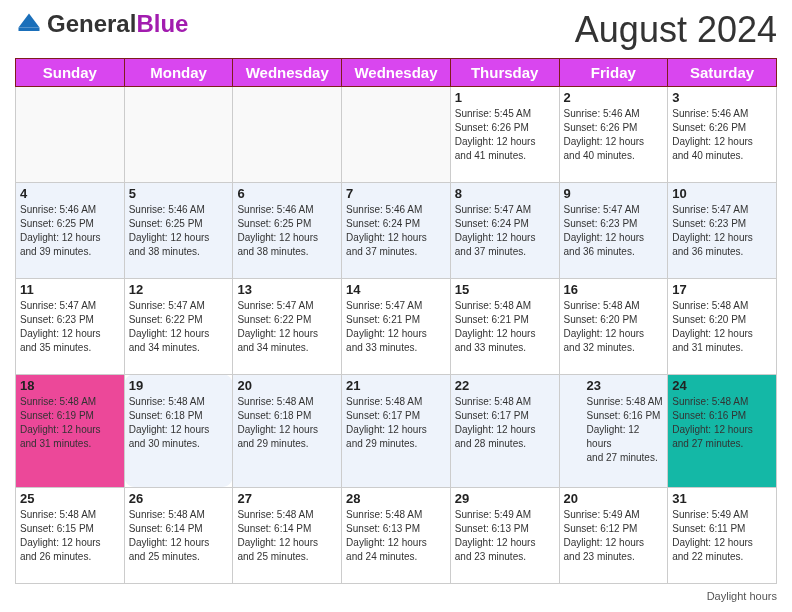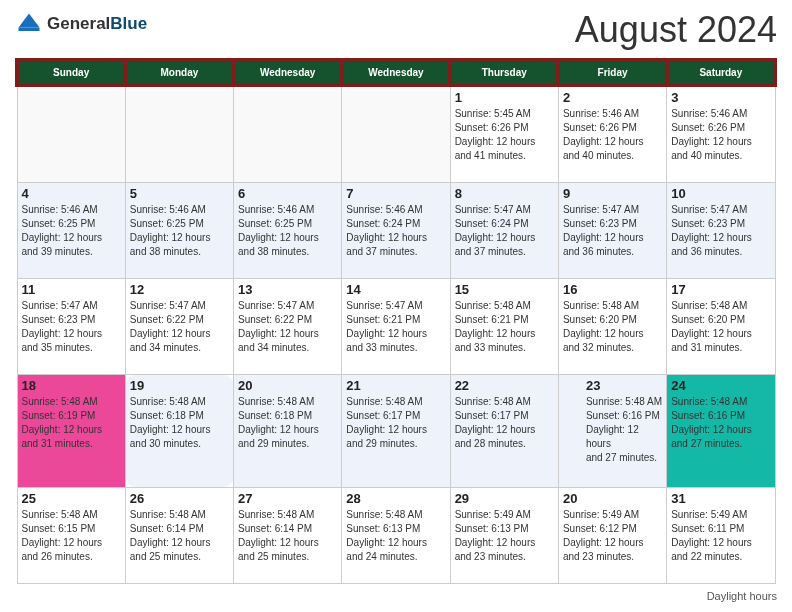--- a/index.html
+++ b/index.html
@@ -22,26 +22,26 @@
       justify-content: space-between;
       align-items: flex-start;
       margin-bottom: 8px;
     }
     .logo {
       display: flex;
       align-items: center;
       gap: 4px;
     }
     .logo-text {
-      font-size: 17px;
+      font-size: 24px;
       font-weight: bold;
       line-height: 1.1;
     }
     .logo-general { color: #333; }
-    .logo-blue { color: #0c4a6e; }
+    .logo-blue { color: #a21caf; }
     .logo-icon {
       width: 28px;
       height: 28px;
     }
     .title-block {
       text-align: right;
     }
     .main-title {
       font-size: 36px;
       font-weight: normal;
@@ -52,27 +52,27 @@
       font-size: 16px;
       color: #555;
     }
     .calendar {
       flex: 1;
       border-collapse: collapse;
       width: 100%;
       table-layout: fixed;
     }
     .calendar th {
-      background: #14532d;
+      background: #d946ef;
       color: #fff;
-      font-size: 10px;
+      font-size: 15px;
       font-weight: bold;
       padding: 5px 4px;
       text-align: center;
-      border: 4px solid #7f1d1d;
+      border: 1px solid #7f1d1d;
     }
     .calendar td {
       border: 1px solid #ccc;
       vertical-align: top;
       padding: 3px 4px;
       font-size: 10.5px;
       color: #333;
       background: #fff;
       height: 80px;
     }

